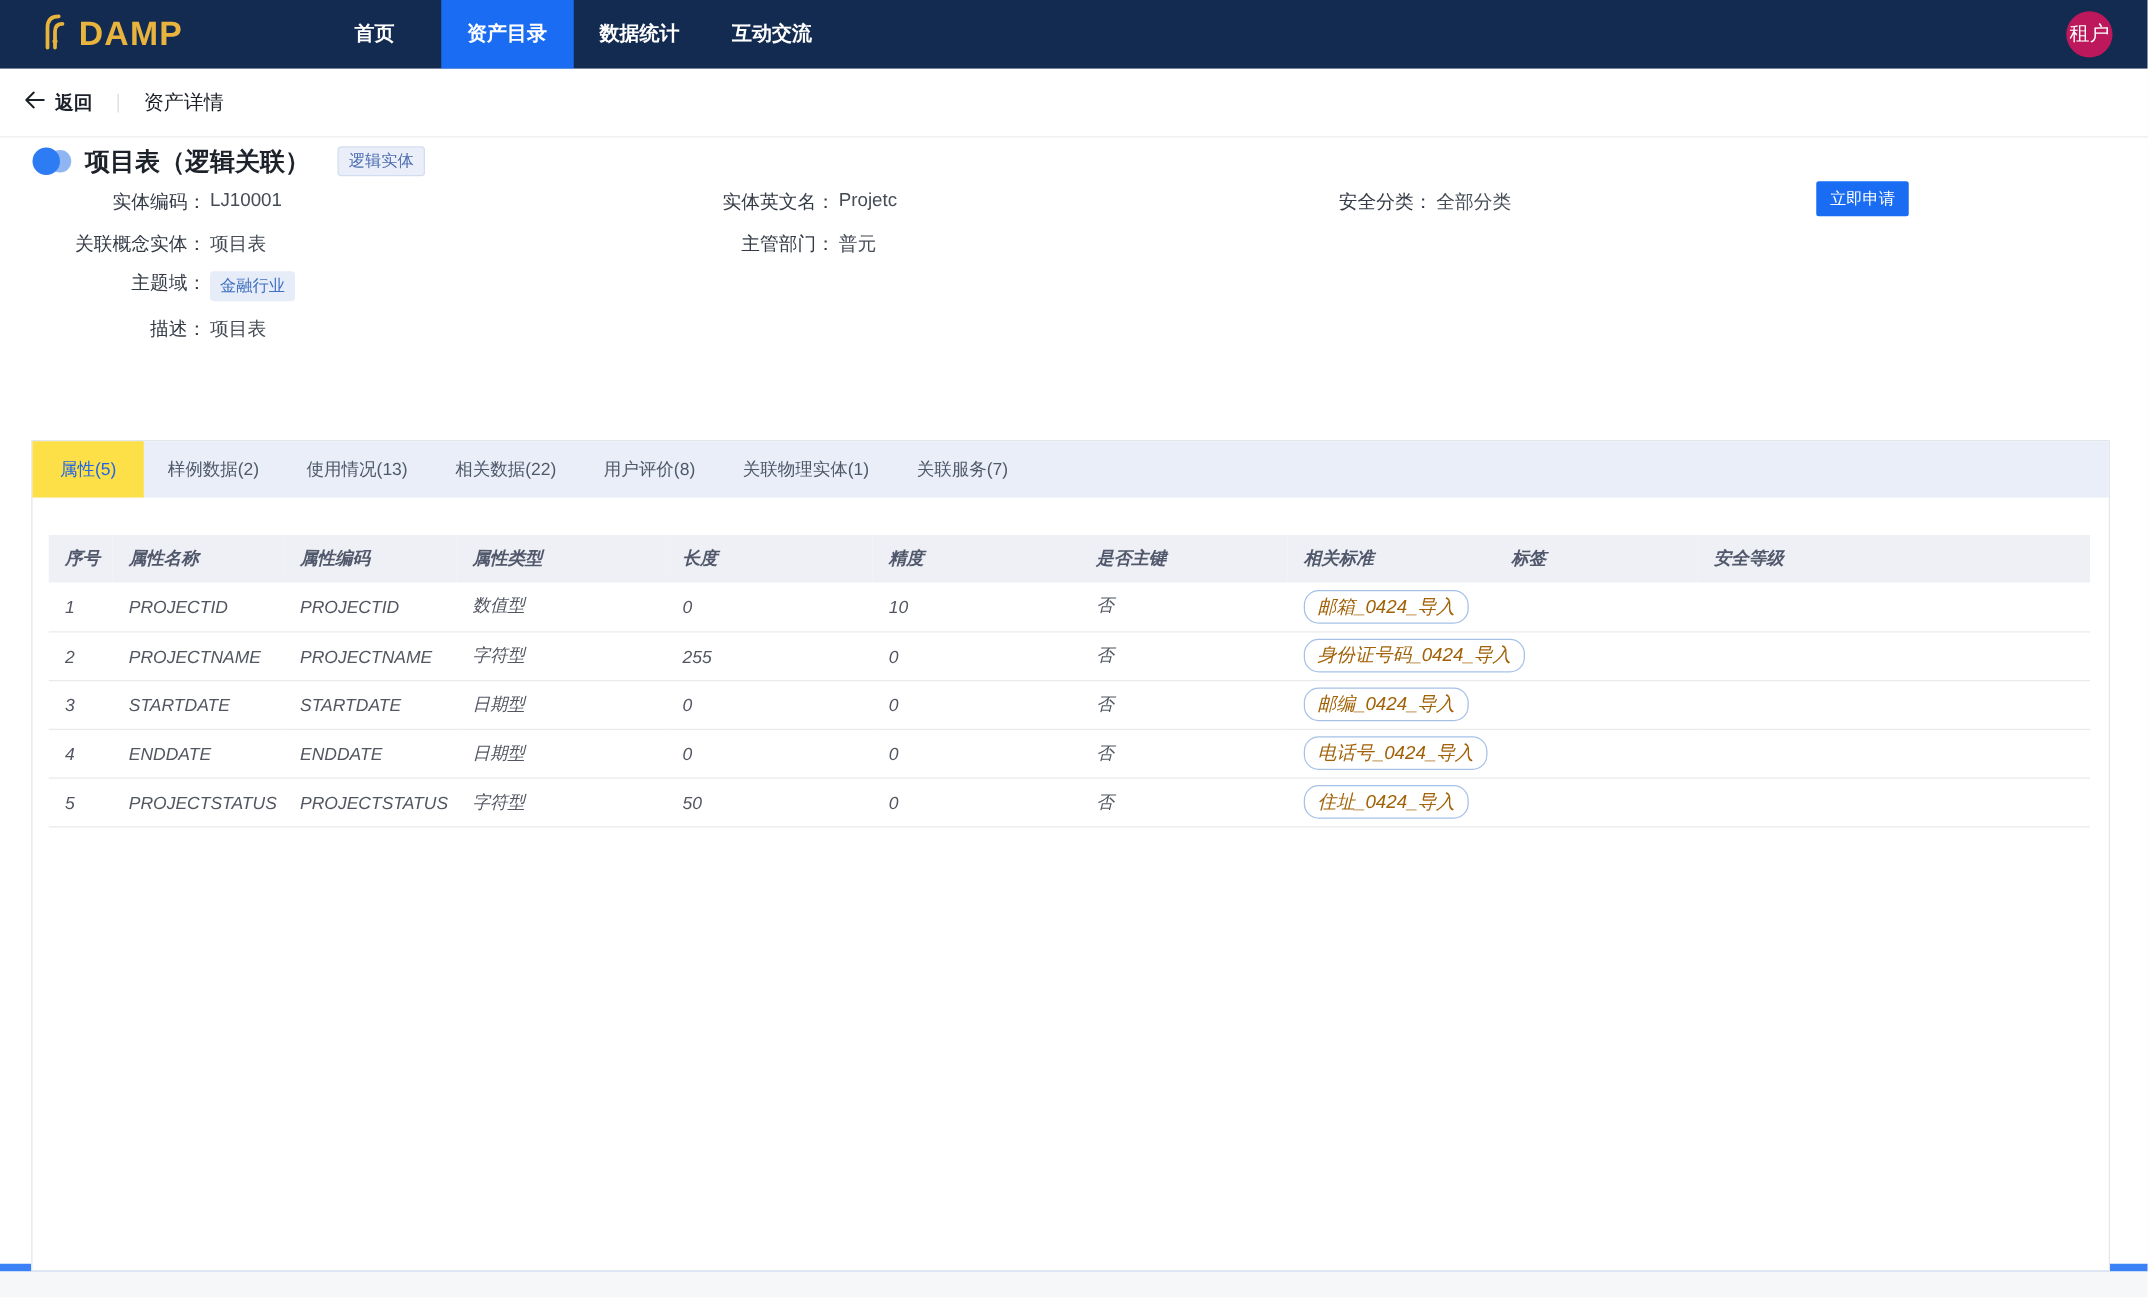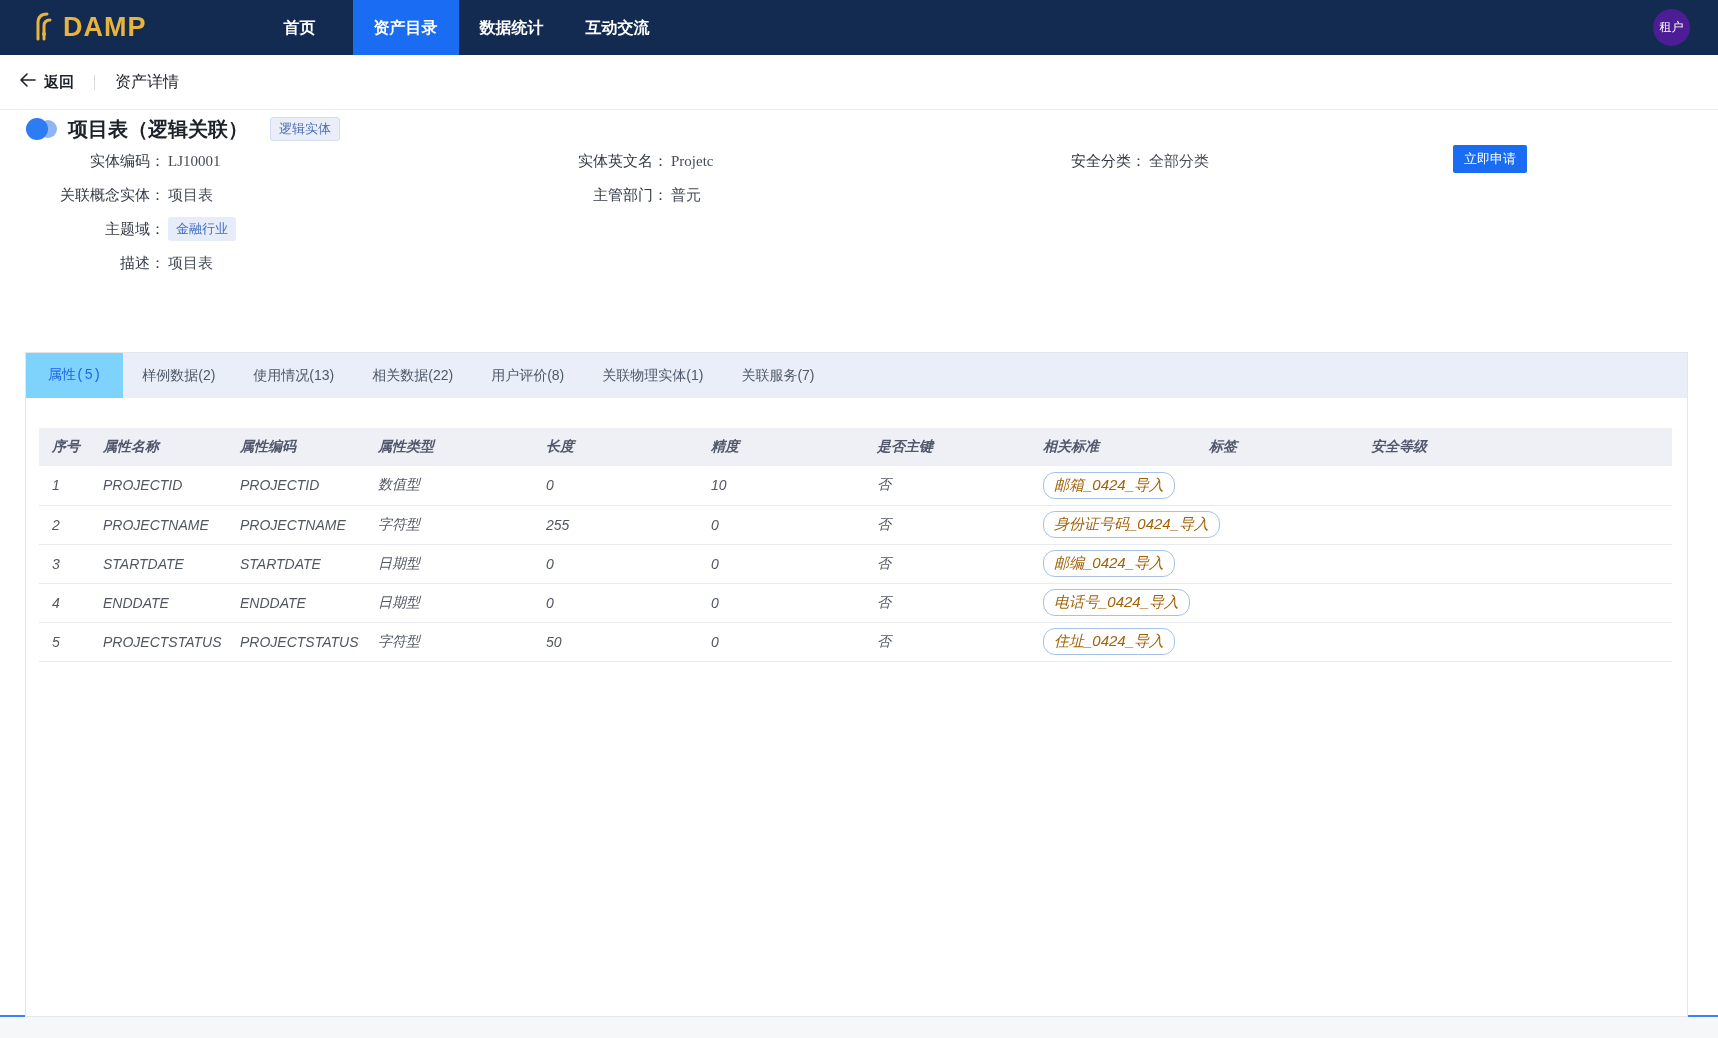--- a/index.html
+++ b/index.html
@@ -9,53 +9,53 @@
     background:#f6f7f9; color:#333; overflow:hidden;
   }
   
   .navbar { position:relative; height:55px; background:#132b50; display:flex; align-items:stretch; }
   .logo { display:flex; align-items:center; padding-left:33px; gap:4px; }
   .logo-text { color:#e9b43e; font-size:27px; font-weight:bold; letter-spacing:1px;text-align:center; }
   .nav-menu { display:flex; margin-left:100px; }
   .nav-item { width:106px; text-align:center; line-height:55px; color:#ffffff; font-size:16px; font-weight:600; cursor:pointer; }
   .nav-item.active { background:#1a6df2; }
   .avatar { position:absolute; right:28px; top:9px; width:37px; height:37px; border-radius:50%;
-    background:#4c1d95; color:#fff; font-size:12px; display:flex; align-items:center; justify-content:center; }
-  
-  .main { background:#ffffff; height:962px; border-bottom:2px solid #3b82f6; position:relative; }
+    background:#be185d; color:#fff; font-size:16px; display:flex; align-items:center; justify-content:center; }
+  
+  .main { background:#ffffff; height:962px; border-bottom:6px solid #3b82f6; position:relative; }
   .breadcrumb { height:55px; display:flex; align-items:center; padding-left:19px; border-bottom:1px solid #ebedf0; }
   .back-group { display:flex; align-items:center; gap:8px; cursor:pointer; }
   .back-label { font-size:15px; font-weight:bold; color:#1d2129; }
   .crumb-divider { width:1px; height:15px; background:#d8dade; margin:0 20px; }
   .page-title { font-size:16px; color:#1d2129; }
   
   .title-row { display:flex; align-items:center; margin-top:4px; height:30px; padding-left:25px; }
   .asset-title { font-size:20px; font-weight:bold; color:#1d2129; margin-left:8px; }
   .type-badge { margin-left:22px; font-size:13px; color:#4c6db0; background:#e9eef8;
     border:1px solid #d3ddf0; border-radius:3px; padding:2px 8px; }
   
   .details { margin-top:0; padding-left:25px; display:grid; grid-template-columns:548px 493px 1fr;
     grid-auto-rows:34px; align-items:center; font-size:15px; }
-  .field { display:flex; align-items:center;font-family:Liberation Serif, serif; }
+  .field { display:flex; align-items:flex-start; }
   .field .lab { color:#333a45; text-align:right; }
   .field .val { color:#464c56; margin-left:3px; }
   .f-c1 .lab { width:140px; }
   .f-c2 .lab { width:95px; }
   .f-c3 .lab { width:80px; }
   .f0 { grid-column:1; grid-row:1; } .f1 { grid-column:2; grid-row:1; } .f2 { grid-column:3; grid-row:1; }
   .f3 { grid-column:1; grid-row:2; } .f4 { grid-column:2; grid-row:2; }
   .f5 { grid-column:1; grid-row:3; } .f6 { grid-column:1; grid-row:4; }
   .domain-badge { font-size:13px; color:#3f6fc1; background:#e6ecf8; border-radius:3px; padding:3px 8px; margin-left:3px; }
   .apply-btn { position:absolute; top:90px; right:191px; width:74px; height:28px; background:#1a6df2;
     color:#fff; font-size:13px; border:none; border-radius:2px; cursor:pointer; }
   
   .card { margin:72px 30px 0 25px; height:665px; background:#fff; border:1px solid #e4e6eb; }
   .tab-strip { height:45px; background:#e9eef8; display:flex; }
   .tab { padding:0 19px; line-height:45px; font-size:14px; color:#4e5969; cursor:pointer; white-space:nowrap; }
-  .tab.active { background:#7dd3fc; color:#2065e8; padding:0 22px;font-family:Liberation Mono, monospace; }
+  .tab.active { background:#fde047; color:#2065e8; padding:0 22px; }
   .table-wrap { margin:30px 15px 0 13px; }
   table { width:100%; border-collapse:collapse; table-layout:fixed;font-style:italic; }
   thead th { height:38px; background:#eef0f5; color:#51586c; font-size:14px; font-weight:600;
     text-align:left; padding-left:13px; }
   tbody td { height:39px; font-size:14px; color:#515660; padding-left:13px; border-bottom:1px solid #e9eaee; vertical-align:middle; }
   .pill { display:inline-block; font-size:15px; color:#a16207; border:1px solid #a6c1e8;
     border-radius:12px; padding:3px 10px; background:#fff; cursor:pointer; white-space:nowrap; }
 </style>
 </head>
 <body>

